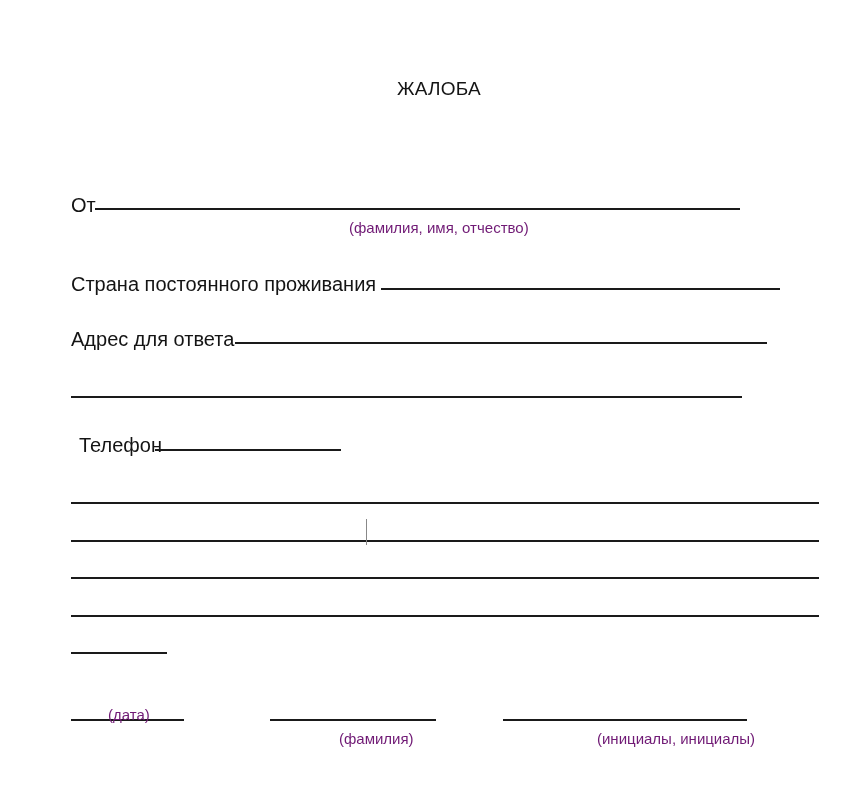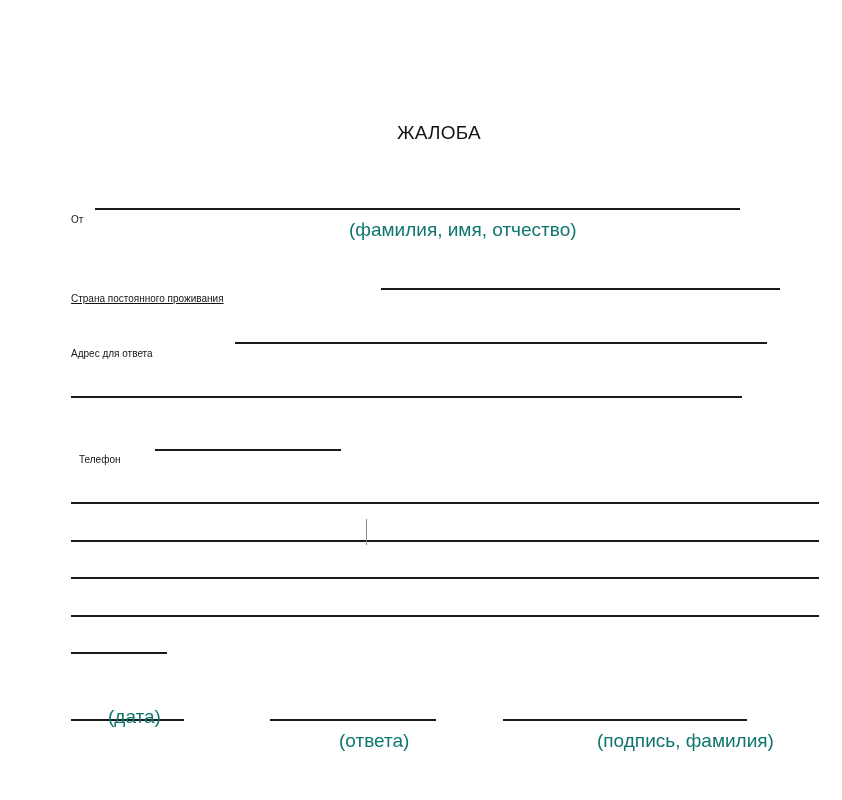--- a/index.html
+++ b/index.html
@@ -1,51 +1,51 @@
 <!DOCTYPE html>
 <html><head>
 <meta charset="utf-8">
 <style>
   html, body { margin:0; padding:0; background:#ffffff; }
   body { width:842px; height:800px; position:relative; overflow:hidden;
          font-family:"Liberation Sans", sans-serif; color:#141414; }
   .abs { position:absolute; }
   .title { font-size:19px; letter-spacing:0.2px; }
-  .label { font-size:10px;margin-top:20px; }
-  .caption { font-size:19px; color:#0f766e; }
+  .label { font-size:20px; }
+  .caption { font-size:15px; color:#701a75; }
   .line { position:absolute; height:0; border-top:2.5px solid #1a1a1a; }
   .thin { border-top-width:2px; }
   .cursor { position:absolute; width:1px; height:26px; background:#888; }
 </style>
 </head>
 <body>
 
-<div class="abs title" style="left:397px; top:78px;margin-top:44px;">ЖАЛОБА</div>
+<div class="abs title" style="left:397px; top:78px;">ЖАЛОБА</div>
 
 <div class="abs label" style="left:71px; top:194px;">От</div>
 <div class="line" style="left:95px; top:208px; width:645px;"></div>
 <div class="abs caption" style="left:349px; top:219px;">(фамилия, имя, отчество)</div>
 
-<div class="abs label" style="left:71px; top:273px;text-decoration:underline;">Страна постоянного проживания</div>
+<div class="abs label" style="left:71px; top:273px;">Страна постоянного проживания</div>
 <div class="line" style="left:381px; top:288px; width:399px;"></div>
 
 <div class="abs label" style="left:71px; top:328px;text-align:center;">Адрес для ответа</div>
 <div class="line" style="left:235px; top:342px; width:532px;"></div>
 <div class="line" style="left:71px; top:396px; width:671px;"></div>
 
 <div class="abs label" style="left:79px; top:434px;">Телефон</div>
 <div class="line thin" style="left:155px; top:449px; width:186px;"></div>
 
 <div class="line thin" style="left:71px; top:502px; width:748px;"></div>
 <div class="line thin" style="left:71px; top:540px; width:748px;"></div>
 <div class="cursor" style="left:366px; top:519px;"></div>
 <div class="line thin" style="left:71px; top:577px; width:748px;"></div>
 <div class="line thin" style="left:71px; top:615px; width:748px;"></div>
 <div class="line thin" style="left:71px; top:652px; width:96px;"></div>
 
 <div class="line" style="left:71px; top:719px; width:113px;"></div>
 <div class="abs caption" style="left:108px; top:706px;">(дата)</div>
 
 <div class="line" style="left:270px; top:719px; width:166px;"></div>
-<div class="abs caption" style="left:339px; top:730px;">(ответа)</div>
+<div class="abs caption" style="left:339px; top:730px;">(фамилия)</div>
 
 <div class="line" style="left:503px; top:719px; width:244px;"></div>
-<div class="abs caption" style="left:597px; top:730px;">(подпись, фамилия)</div>
+<div class="abs caption" style="left:597px; top:730px;">(инициалы, инициалы)</div>
 
 </body></html>

